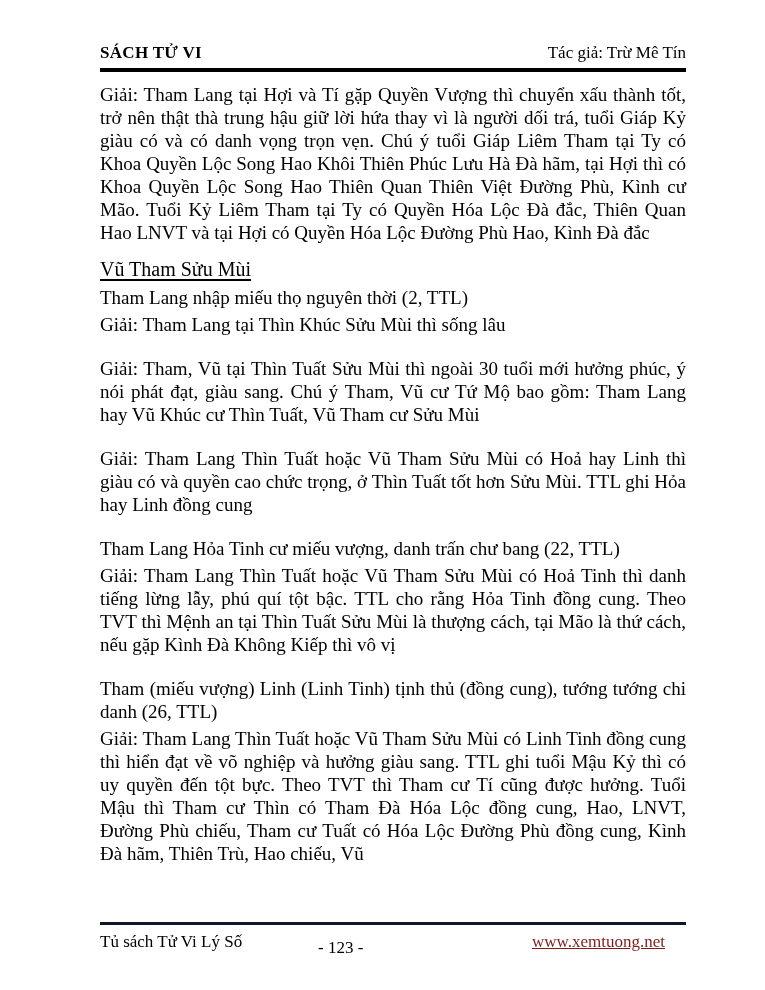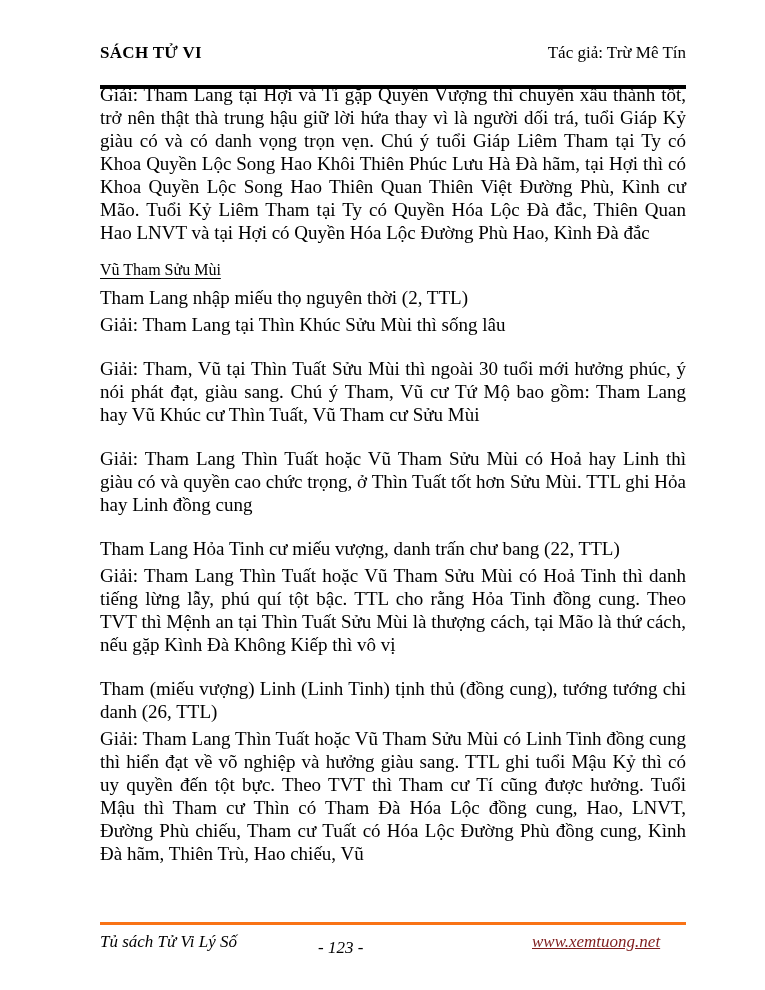--- a/index.html
+++ b/index.html
@@ -23,21 +23,21 @@
     position: absolute;
     top: 42px;
     left: 100px;
     right: 79px;
     display: flex;
     justify-content: space-between;
     align-items: flex-end;
     font-size: 17px;
     line-height: 21px;
     border-bottom: 4px solid #000000;
-    padding-bottom: 22px;
+    padding-bottom: 5px;
   }
   .book-title {
     font-weight: bold;
     letter-spacing: 0.3px;
   }
   .author-credit {
     font-weight: normal;
   }
 
   
@@ -48,43 +48,42 @@
     right: 79px;
     font-size: 19px;
     line-height: 23px;
     text-align: justify;
   }
   .page-body p { margin: 0; }
 
   .section-heading {
     margin-top: 14px;
     margin-bottom: 5px;
-    font-size: 16px;
+    font-size: 20px;
     font-weight: normal;
     text-decoration: underline;
     text-underline-offset: 3px;
     text-align: left;
   }
   .entry { margin-top: 21px; }
   .entry .statement { margin: 0; }
   .entry .explanation { margin-top: 4px; }
   .entry.first { margin-top: 0; }
 
   
   .page-footer {
     position: absolute;
     top: 922px;
     left: 100px;
     right: 79px;
-    border-top: 3px solid #f97316;
+    border-top: 3px solid #0f172a;
     padding-top: 4px;
     font-size: 17px;
     line-height: 21px;
     height: 30px;
-    font-style: italic;
   }
   .footer-series {
     position: absolute;
     left: 0;
     top: 6px;
   }
   .footer-pagenum {
     position: absolute;
     left: 218px;
     top: 12px;

